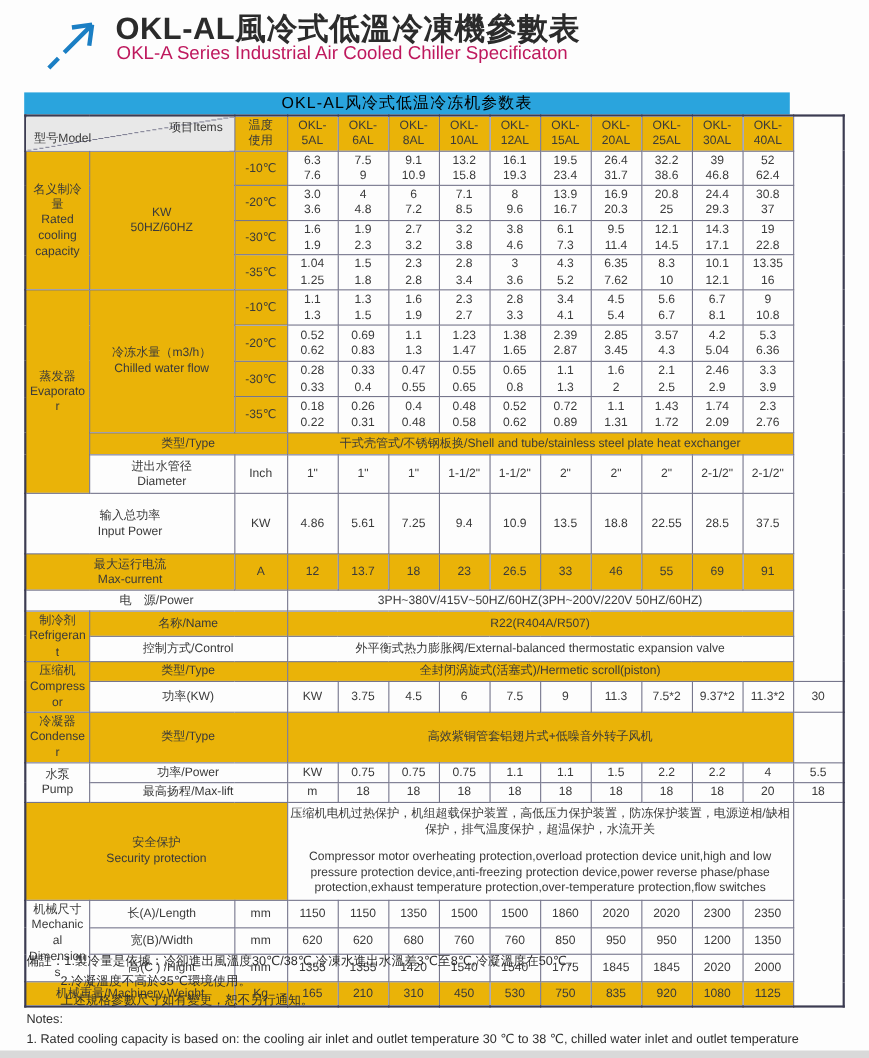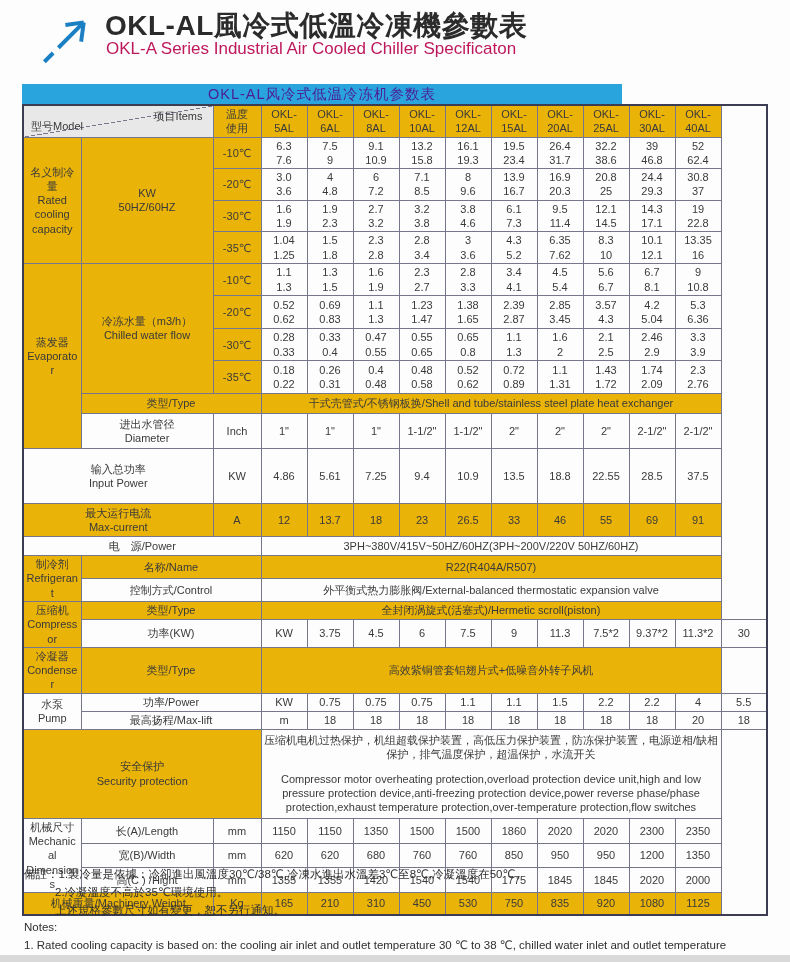--- a/index.html
+++ b/index.html
@@ -3,22 +3,22 @@
 <meta charset="utf-8">
 <style>
 *{box-sizing:border-box;margin:0;padding:0}
 html,body{background:#fff}
 .page{width:790px;height:962px;position:relative;overflow:hidden;background:#fdfdfd;
   font-family:"Liberation Sans","DejaVu Sans",sans-serif;color:#333}
 
 .logo{position:absolute;left:40px;top:11px;width:56px;height:56px}
 .title-zh{position:absolute;left:105px;top:7px;font-size:28px;font-weight:600;color:#2b2b2b;letter-spacing:.5px}
 .title-en{position:absolute;left:106px;top:39px;font-size:17px;font-weight:500;color:#be185d}
-.blue-bar{position:absolute;left:22px;top:84px;width:600px;height:20px;background:#2aa4dd;
-  color:#4c1d95;font-size:14.5px;text-align:center;line-height:20px;letter-spacing:1px}
+.blue-bar{position:absolute;left:22px;top:84px;width:696px;height:20px;background:#2aa4dd;
+  color:#000000;font-size:14.5px;text-align:center;line-height:20px;letter-spacing:1px}
 
 table.spec{position:absolute;left:22px;top:104px;width:746px;border-collapse:collapse;
   table-layout:fixed;border:2px solid #3c3c52}
 table.spec td{border:1px solid #76768c;text-align:center;vertical-align:middle;
   font-size:11px;line-height:1.3;padding:1px 2px;color:#3a3a3a;overflow:hidden;word-break:break-word}
 td.gray{background:#eab308}
 td.corner{position:relative;background-color:#e8e8e8;
   background-image:linear-gradient(to bottom right,transparent 49.5%,#76768c 49.5%,#76768c 50.6%,transparent 50.6%)}
 .cnr-items{position:absolute;top:3px;right:10px;font-size:11px}
 .cnr-model{position:absolute;bottom:3px;left:7px;font-size:11px}

